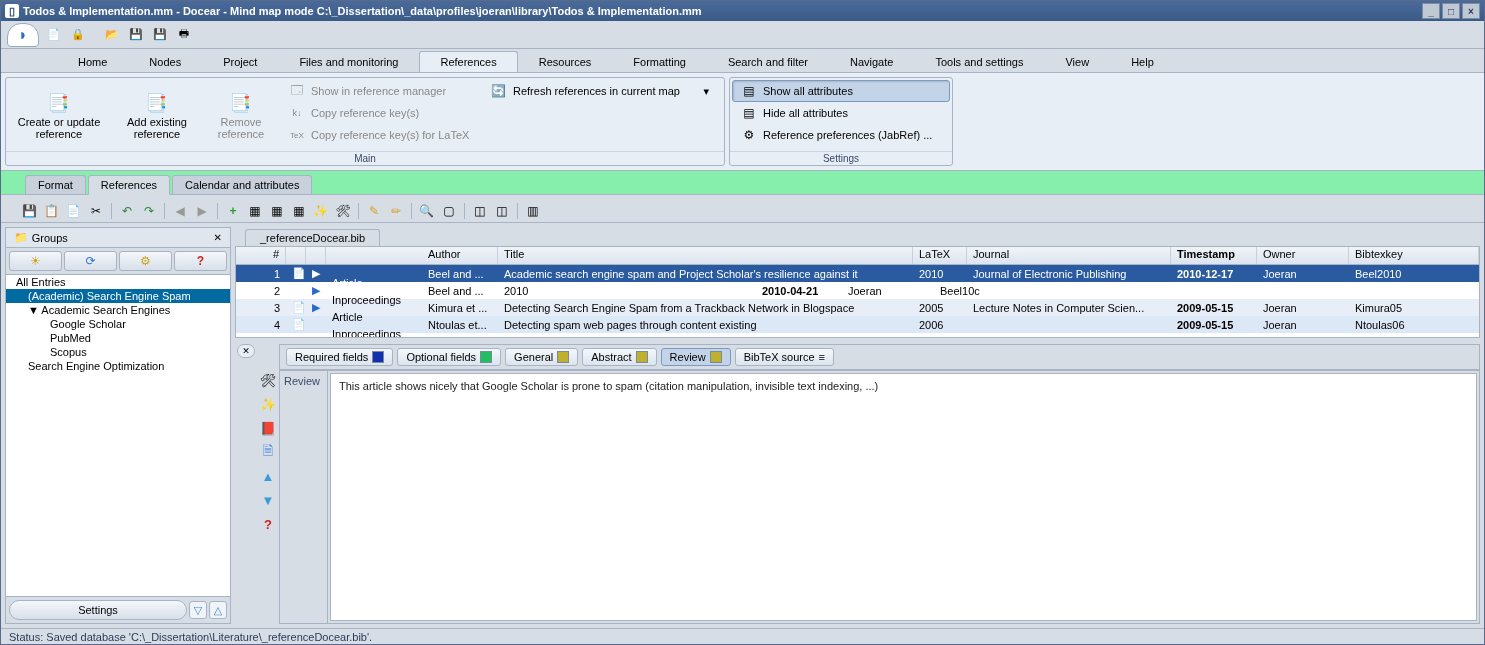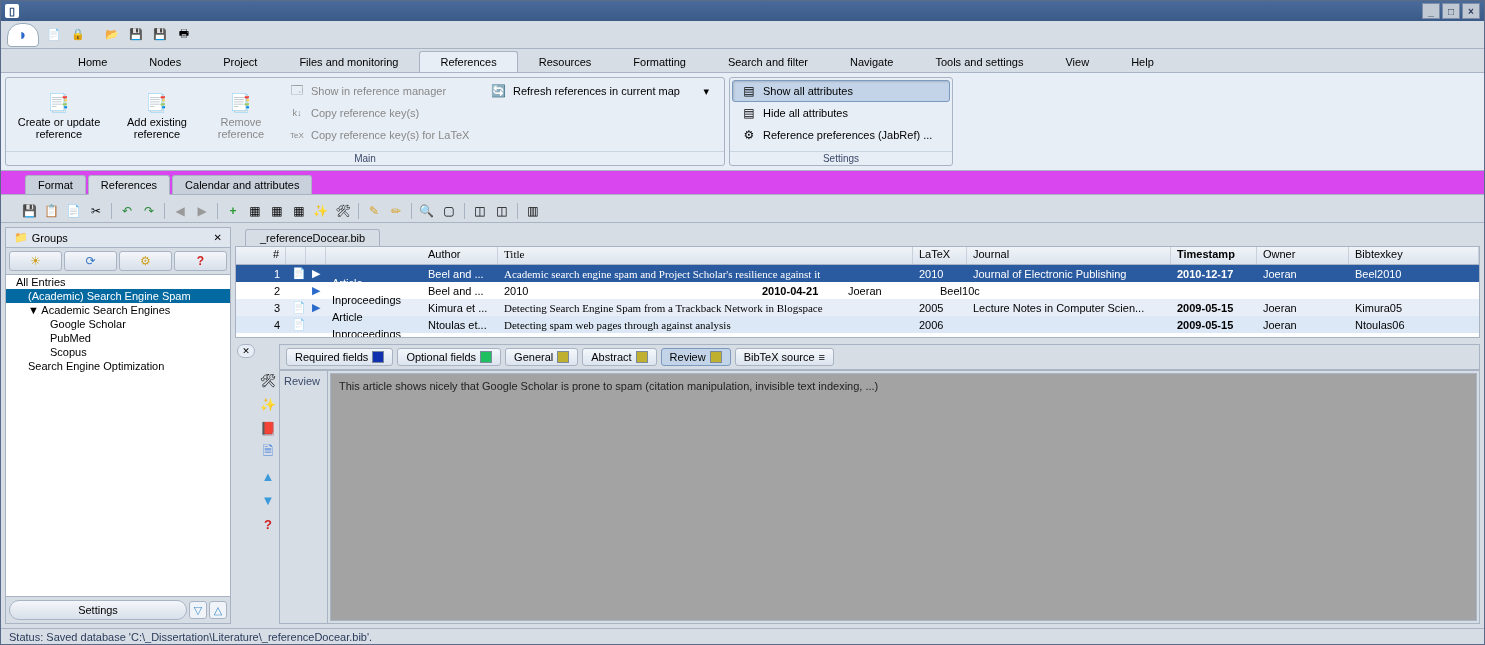--- a/index.html
+++ b/index.html
@@ -19,21 +19,21 @@
 .ribbon-group { border: 1px solid #a8b4c4; border-radius: 3px; display: flex; flex-direction: column; background: #e8eef6; }
 .ribbon-group .body { flex: 1; display: flex; padding: 2px; gap: 2px; }
 .ribbon-group .label { text-align: center; font-size: 10px; color: #3a4a6a; padding: 1px 0; border-top: 1px solid #c8d4e0; }
 .ribbonbtn { display: flex; flex-direction: column; align-items: center; justify-content: center; padding: 2px 6px; text-align: center; cursor: pointer; border: 1px solid transparent; border-radius: 3px; min-width: 64px; }
 .ribbonbtn .ricon { width: 26px; height: 26px; display: flex; align-items: center; justify-content: center; font-size: 18px; }
 .ribbonbtn.small { flex-direction: row; min-width: auto; gap: 6px; justify-content: flex-start; padding: 2px 8px; width: 100%; }
 .ribbonbtn.small .ricon { width: 16px; height: 16px; font-size: 12px; }
 .ribbonbtn.pressed { background: #c4d4e8; border-color: #7a9ac0; box-shadow: inset 1px 1px 2px rgba(0,0,0,0.15); }
 .ribbonbtn.disabled { color: #888; cursor: default; }
 .vertstack { display: flex; flex-direction: column; gap: 0; }
-.subtabs { height: 24px; background: #d946ef; display: flex; align-items: flex-end; padding: 0 2px 0 24px; border-bottom: 1px solid #a8b4c4; }
+.subtabs { height: 24px; background: #86efac; display: flex; align-items: flex-end; padding: 0 2px 0 24px; border-bottom: 1px solid #a8b4c4; }
 .subtab { padding: 3px 12px; border: 1px solid #a8b4c4; border-bottom: none; border-radius: 3px 3px 0 0; margin-right: 2px; cursor: pointer; background: #c8d0dc; }
 .subtab.active { background: #d6dde5; border-bottom: 1px solid #d6dde5; margin-bottom: -1px; position: relative; z-index: 2; }
 .workarea { flex: 1; display: flex; flex-direction: column; background: #d6dde5; overflow: hidden; }
 .toolbar2 { height: 24px; background: #d6dde5; border-bottom: 1px solid #a8b4c4; display: flex; align-items: center; padding: 0 20px; gap: 4px; margin-top: 4px; }
 .toolbar2 .t2 { width: 18px; height: 18px; display: flex; align-items: center; justify-content: center; cursor: pointer; border: 1px solid transparent; border-radius: 2px; font-size: 12px; }
 .toolbar2 .sep { width: 1px; height: 16px; background: #a8b4c4; margin: 0 2px; }
 .contentrow { flex: 1; display: flex; overflow: hidden; padding: 4px; gap: 4px; }
 .leftpanel { width: 226px; display: flex; flex-direction: column; border: 1px solid #a8b4c4; background: #d6dde5; }
 .panel-tab { display: flex; align-items: center; padding: 3px 8px; border-bottom: 1px solid #a8b4c4; background: #e0e6ee; gap: 4px; }
 .panel-tab .close { margin-left: auto; cursor: pointer; font-size: 10px; }
@@ -57,47 +57,48 @@
 .tr { display: flex; height: 17px; align-items: center; cursor: pointer; }
 .tr.sel { background: #2a5aa0; color: #fff; }
 .tr.alt { background: #e8eef8; }
 .tr.alt2 { background: #dce8f6; }
 .td { padding: 0 6px; overflow: hidden; white-space: nowrap; font-size: 11px; }
 .col-num { width: 50px; text-align: right; }
 .col-pdf { width: 20px; text-align: center; }
 .col-up  { width: 20px; text-align: center; }
 .col-type{ width: 96px; margin-top: 18px; }
 .col-auth{ width: 76px; }
-.col-title{ width: 415px; font-family: Liberation Serif, serif; }
+.col-title{ width: 415px; }
 .col-year{ width: 54px; text-align: left; }
 .col-jour{ width: 204px; }
 .col-time{ width: 86px; font-weight: bold; }
 .col-own { width: 92px; }
 .col-key { flex: 1; }
 .detail { flex: 1; display: flex; margin-top: 6px; }
 .detail .closecol { width: 22px; display: flex; flex-direction: column; align-items: center; }
 .detail .closecol .x { width: 18px; height: 14px; border: 1px solid #a8b4c4; border-radius: 8px; display: flex; align-items: center; justify-content: center; font-size: 9px; cursor: pointer; background: #e8eef6; }
 .detail .iconcol { width: 22px; display: flex; flex-direction: column; gap: 8px; align-items: center; padding-top: 28px; }
 .detail .iconcol .ic { width: 16px; height: 16px; display: flex; align-items: center; justify-content: center; cursor: pointer; font-size: 13px; }
 .detail .main { flex: 1; display: flex; flex-direction: column; border: 1px solid #a8b4c4; background: #d6dde5; }
 .detailtabs { display: flex; gap: 4px; padding: 3px 6px; border-bottom: 1px solid #a8b4c4; }
 .dtab { padding: 2px 8px; border: 1px solid #a8b4c4; border-radius: 3px; background: linear-gradient(#f4f8fc, #dce4ee); cursor: pointer; display: flex; align-items: center; gap: 4px; }
 .dtab.active { background: #c4d4e8; border-color: #7a9ac0; }
 .swatch { width: 12px; height: 12px; border: 1px solid #7a8a9a; }
 .reviewrow { flex: 1; display: flex; border-top: 1px solid #a8b4c4; }
 .reviewlabel { width: 48px; padding: 4px 2px 0 4px; color: #3a4a6a; background: #d6dde5; border-right: 1px solid #a8b4c4; }
-.reviewtext { flex: 1; background: #a3a3a3; border: 1px solid #a8b4c4; margin: 2px; padding: 6px 8px; font-size: 11px; color: #222; }
+.reviewtext { flex: 1; background: #ffffff; border: 1px solid #a8b4c4; margin: 2px; padding: 6px 8px; font-size: 11px; color: #222; }
 .status { height: 16px; background: #d6dde5; padding: 0 8px; font-size: 11px; color: #2a3a5a; display: flex; align-items: center; border-top: 1px solid #a8b4c4; }
 </style>
 </head>
 <body>
 
 <div class="window">
   <div class="titlebar">
     <span class="ticon">▯</span>
+    <span>Todos &amp; Implementation.mm - Docear - Mind map mode C:\_Dissertation\_data\profiles\joeran\library\Todos &amp; Implementation.mm</span>
     <span class="spacer"></span>
     <span class="winbtn">_</span>
     <span class="winbtn">□</span>
     <span class="winbtn">×</span>
   </div>
 
   <div class="toolbar-row">
     <span class="logo">◗</span>
     <span class="tico">📄</span>
     <span class="tico">🔒</span>
@@ -307,21 +308,21 @@
               <span class="td col-time">2009-05-15</span>
               <span class="td col-own">Joeran</span>
               <span class="td col-key">Kimura05</span>
             </div>
             <div class="tr alt2">
               <span class="td col-num">4</span>
               <span class="td col-pdf">📄</span>
               <span class="td col-up"></span>
               <span class="td col-type">Inproceedings</span>
               <span class="td col-auth">Ntoulas et...</span>
-              <span class="td col-title">Detecting spam web pages through against analysis</span>
+              <span class="td col-title">Detecting spam web pages through content existing</span>
               <span class="td col-year">2006</span>
               <span class="td col-jour"></span>
               <span class="td col-time">2009-05-15</span>
               <span class="td col-own">Joeran</span>
               <span class="td col-key">Ntoulas06</span>
             </div>
           </div>
         </div>
 
         <div class="detail">

